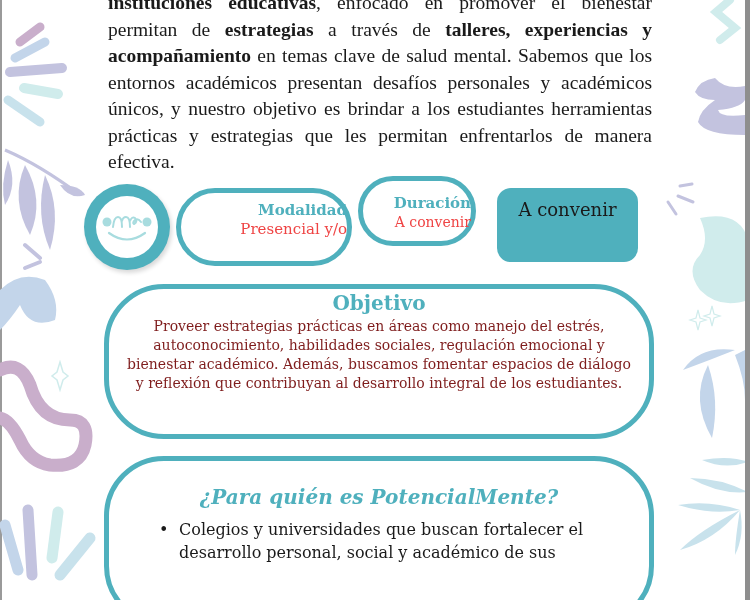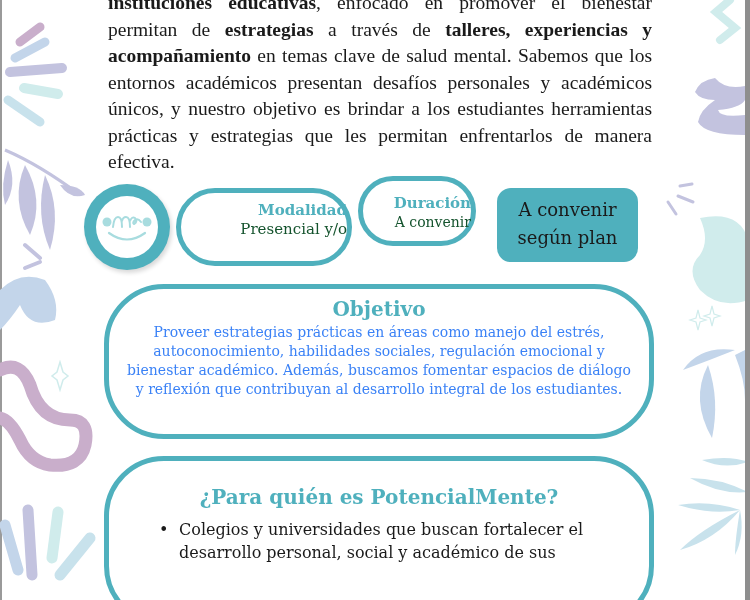--- a/index.html
+++ b/index.html
@@ -30,44 +30,44 @@
     position: absolute; left: 12px; top: 12px; width: 62px; height: 62px; border-radius: 50%;
     background: #ffffff;
   }
 
   .pill {
     position: absolute; border: 5px solid #4fb0bd; background: #fff; border-radius: 40px;
     text-align: right; box-sizing: border-box;
     font-family: "DejaVu Serif", serif;
   }
   .pill .pill-title { color: #4fb0bd; font-weight: bold; font-size: 15px; line-height: 18px; }
-  .pill .pill-value { color: #14532d; font-size: 15px; line-height: 20px; padding-left: 19px; }
+  .pill .pill-value { color: #ef4444; font-size: 15px; line-height: 20px; padding-left: 19px; }
   .modalidad { left: 176px; top: 188px; width: 176px; height: 78px; padding-top: 8px; }
   .duracion { left: 358px; top: 176px; width: 118px; height: 70px; padding-top: 13px; }
   .duracion .pill-value { font-size: 14px; }
   .plan {
     position: absolute; left: 497px; top: 188px; width: 141px; height: 74px;
     background: #4fb0bd; border-radius: 14px; color: #1a1a1a; text-align: center;
     font-family: "DejaVu Serif", serif; font-size: 18px; line-height: 28px; padding-top: 8px; box-sizing: border-box;
   }
 
   .objetivo {
     position: absolute; left: 104px; top: 284px; width: 550px; height: 155px;
     border: 5px solid #4fb0bd; border-radius: 60px; box-sizing: border-box; background: #fff;
-    text-align: center; padding-top: 6px;
+    text-align: center; 
   }
   .section-title { color: #4fb0bd; font-weight: bold; font-size: 20px; line-height: 28px; }
-  .objetivo-text { font-size: 14px; line-height: 19px; color: #3b82f6; padding: 0 18px; }
+  .objetivo-text { font-size: 14px; line-height: 19px; color: #7f1d1d; padding: 0 18px; }
 
   .para-quien {
     position: absolute; left: 104px; top: 456px; width: 550px; height: 170px;
     border: 5px solid #4fb0bd; border-radius: 60px; box-sizing: border-box; background: #fff;
     padding-top: 22px;
   }
-  .para-quien .section-title { text-align: center; }
+  .para-quien .section-title { text-align: center; font-style: italic; }
   .bullets { margin: 8px 0 0 0; padding: 0 0 0 70px; list-style: none; font-size: 16px; line-height: 22.5px; }
   .bullets li { position: relative; padding-right: 40px; }
   .bullets li::before { content: "•"; position: absolute; left: -20px; }
 </style>
 </head>
 <body>
 
 <div class="edge-left"></div>
 
 <svg class="deco" viewBox="0 0 750 600">
@@ -151,21 +151,20 @@
   <div class="pill-value">Presencial y/o</div>
 </div>
 
 <div class="pill duracion">
   <div class="pill-title">Duración</div>
   <div class="pill-value">A convenir</div>
 </div>
 
 <div class="plan">
   <div>A convenir</div>
-  <div>según plan</div>
 </div>
 
 <div class="objetivo">
   <div class="section-title">Objetivo</div>
   <div class="objetivo-text">Proveer estrategias prácticas en áreas como manejo del estrés, autoconocimiento, habilidades sociales, regulación emocional y bienestar académico. Además, buscamos fomentar espacios de diálogo y reflexión que contribuyan al desarrollo integral de los estudiantes.</div>
 </div>
 
 <div class="para-quien">
   <div class="section-title">¿Para quién es PotencialMente?</div>
   <ul class="bullets">

